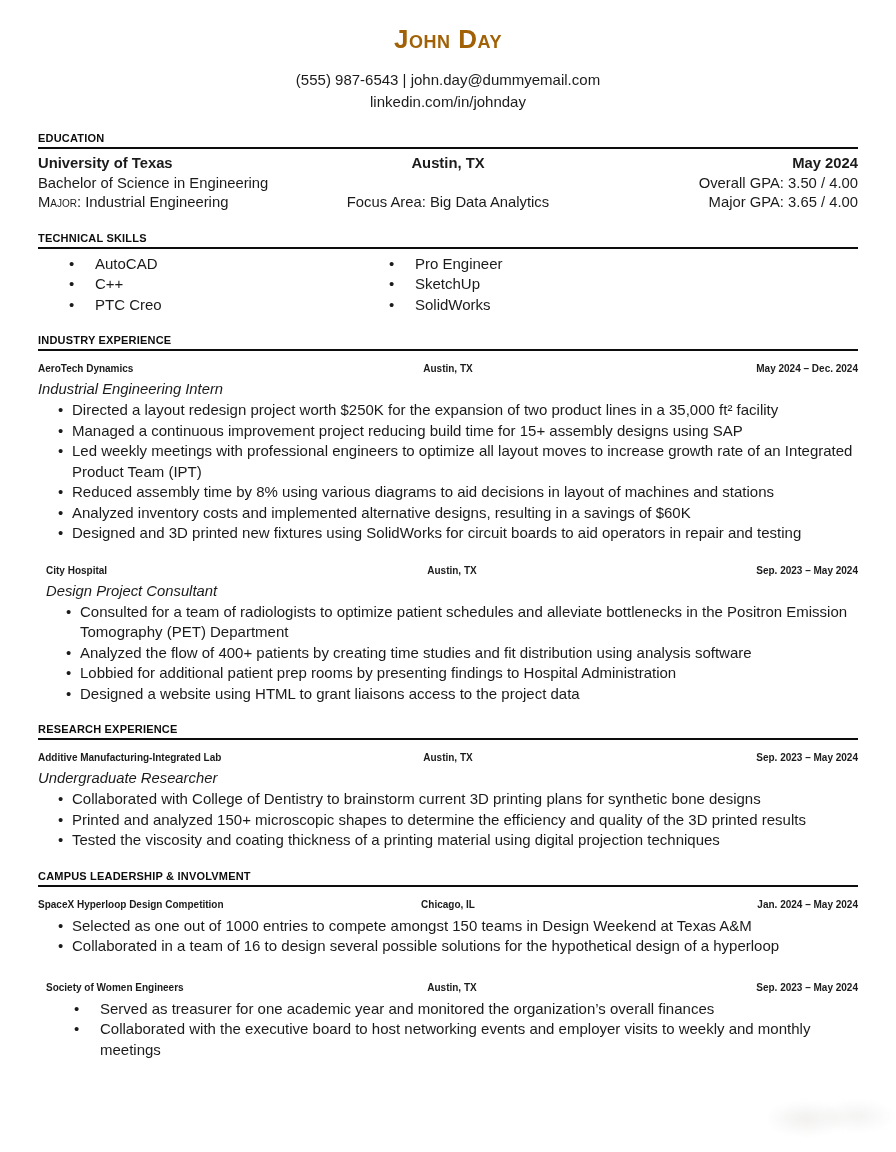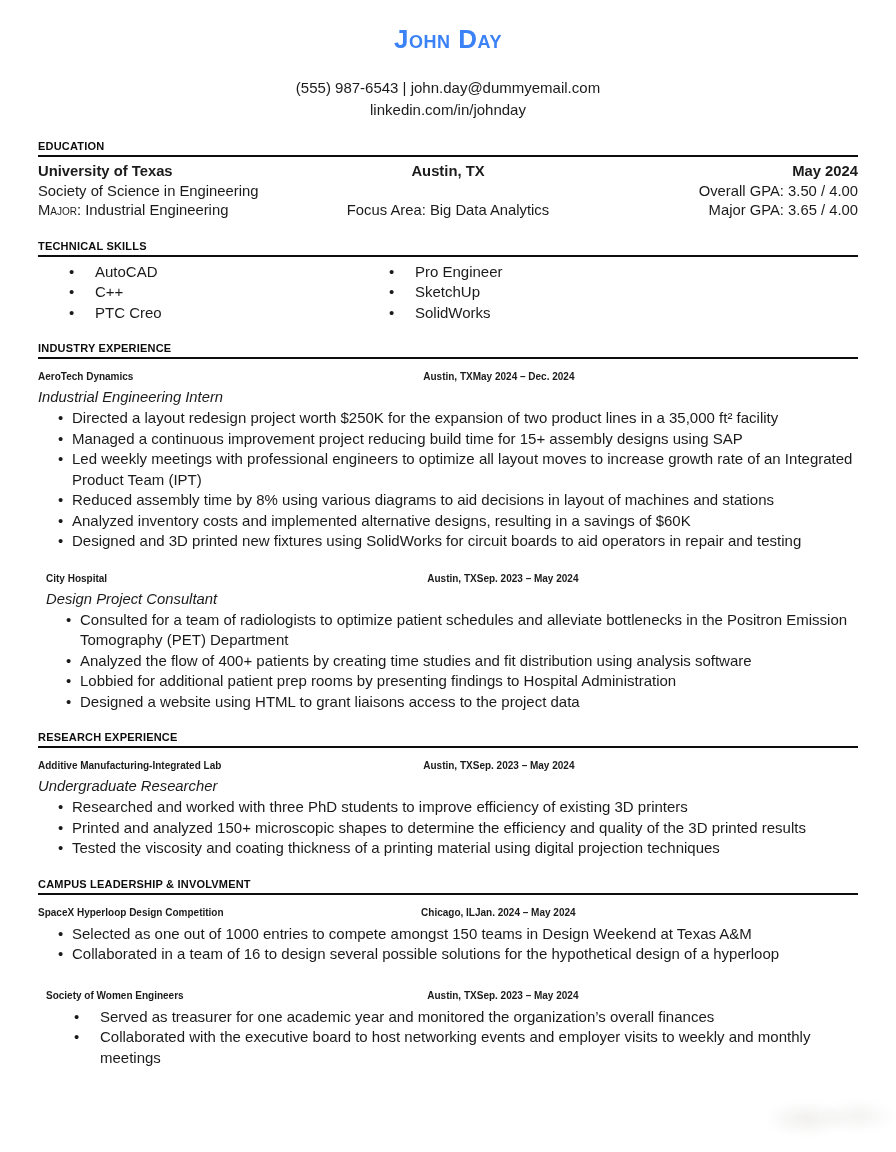--- a/index.html
+++ b/index.html
@@ -12,22 +12,22 @@
     -webkit-font-smoothing: antialiased;
   }
   .page { padding: 24px 38px 0 38px; }
 
   
   .name {
     text-align: center;
     font-size: 26px; font-weight: 700;
     font-variant: small-caps;
     letter-spacing: 0.5px;
-    color: #3b82f6;
-    margin-bottom: 22px;
+    color: #a16207;
+    margin-bottom: 14px;
   }
   .contact-line {
     text-align: center;
     font-size: 15px; line-height: 22px;
   }
 
   
   .section { margin-top: 19px; }
   .section-title {
     font-size: 11px; font-weight: 700;
@@ -50,21 +50,21 @@
 
   .entry { margin-top: 8px; }
   .entry + .entry { margin-top: 17px; margin-left: 8px; }
   .entry-head {
     display: grid;
     grid-template-columns: 1fr auto 1fr;
     font-weight: 700;
     font-size: 10px; line-height: 20px;
   }
   .entry-head .c { text-align: center; }
-  .entry-head .r { }
+  .entry-head .r { text-align: right; }
   .role { font-style: italic; font-size: 14.8px; line-height: 20px; }
 
   
   ul.bullets { list-style: none; margin-left: 19px; margin-top: 1px; }
   ul.bullets li {
     position: relative;
     padding-left: 15px;
     font-size: 15px; line-height: 20.5px;
   }
   ul.bullets li::before {
@@ -106,21 +106,21 @@
   <div class="contact-line">linkedin.com/in/johnday</div>
 
   <div class="section">
     <div class="section-title">EDUCATION</div>
     <div class="grid3 bold">
       <span>University of Texas</span>
       <span class="c">Austin, TX</span>
       <span class="r">May 2024</span>
     </div>
     <div class="grid3">
-      <span>Society of Science in Engineering</span>
+      <span>Bachelor of Science in Engineering</span>
       <span class="c"></span>
       <span class="r">Overall GPA: 3.50 / 4.00</span>
     </div>
     <div class="grid3">
       <span><span class="sc">Major:</span> <span>Industrial Engineering</span></span>
       <span class="c">Focus Area: Big Data Analytics</span>
       <span class="r">Major GPA: 3.65 / 4.00</span>
     </div>
   </div>
 
@@ -180,21 +180,21 @@
     <div class="section-title">RESEARCH EXPERIENCE</div>
 
     <div class="entry">
       <div class="entry-head">
         <span>Additive Manufacturing-Integrated Lab</span>
         <span class="c">Austin, TX</span>
         <span class="r">Sep. 2023 – May 2024</span>
       </div>
       <div class="role">Undergraduate Researcher</div>
       <ul class="bullets">
-          <li>Researched and worked with three PhD students to improve efficiency of existing 3D printers</li>
+          <li>Collaborated with College of Dentistry to brainstorm current 3D printing plans for synthetic bone designs</li>
           <li>Printed and analyzed 150+ microscopic shapes to determine the efficiency and quality of the 3D printed results</li>
           <li>Tested the viscosity and coating thickness of a printing material using digital projection techniques</li>
         </ul>
     </div>
   </div>
 
   <div class="section">
     <div class="section-title">CAMPUS LEADERSHIP &amp; INVOLVMENT</div>
 
     <div class="entry">

